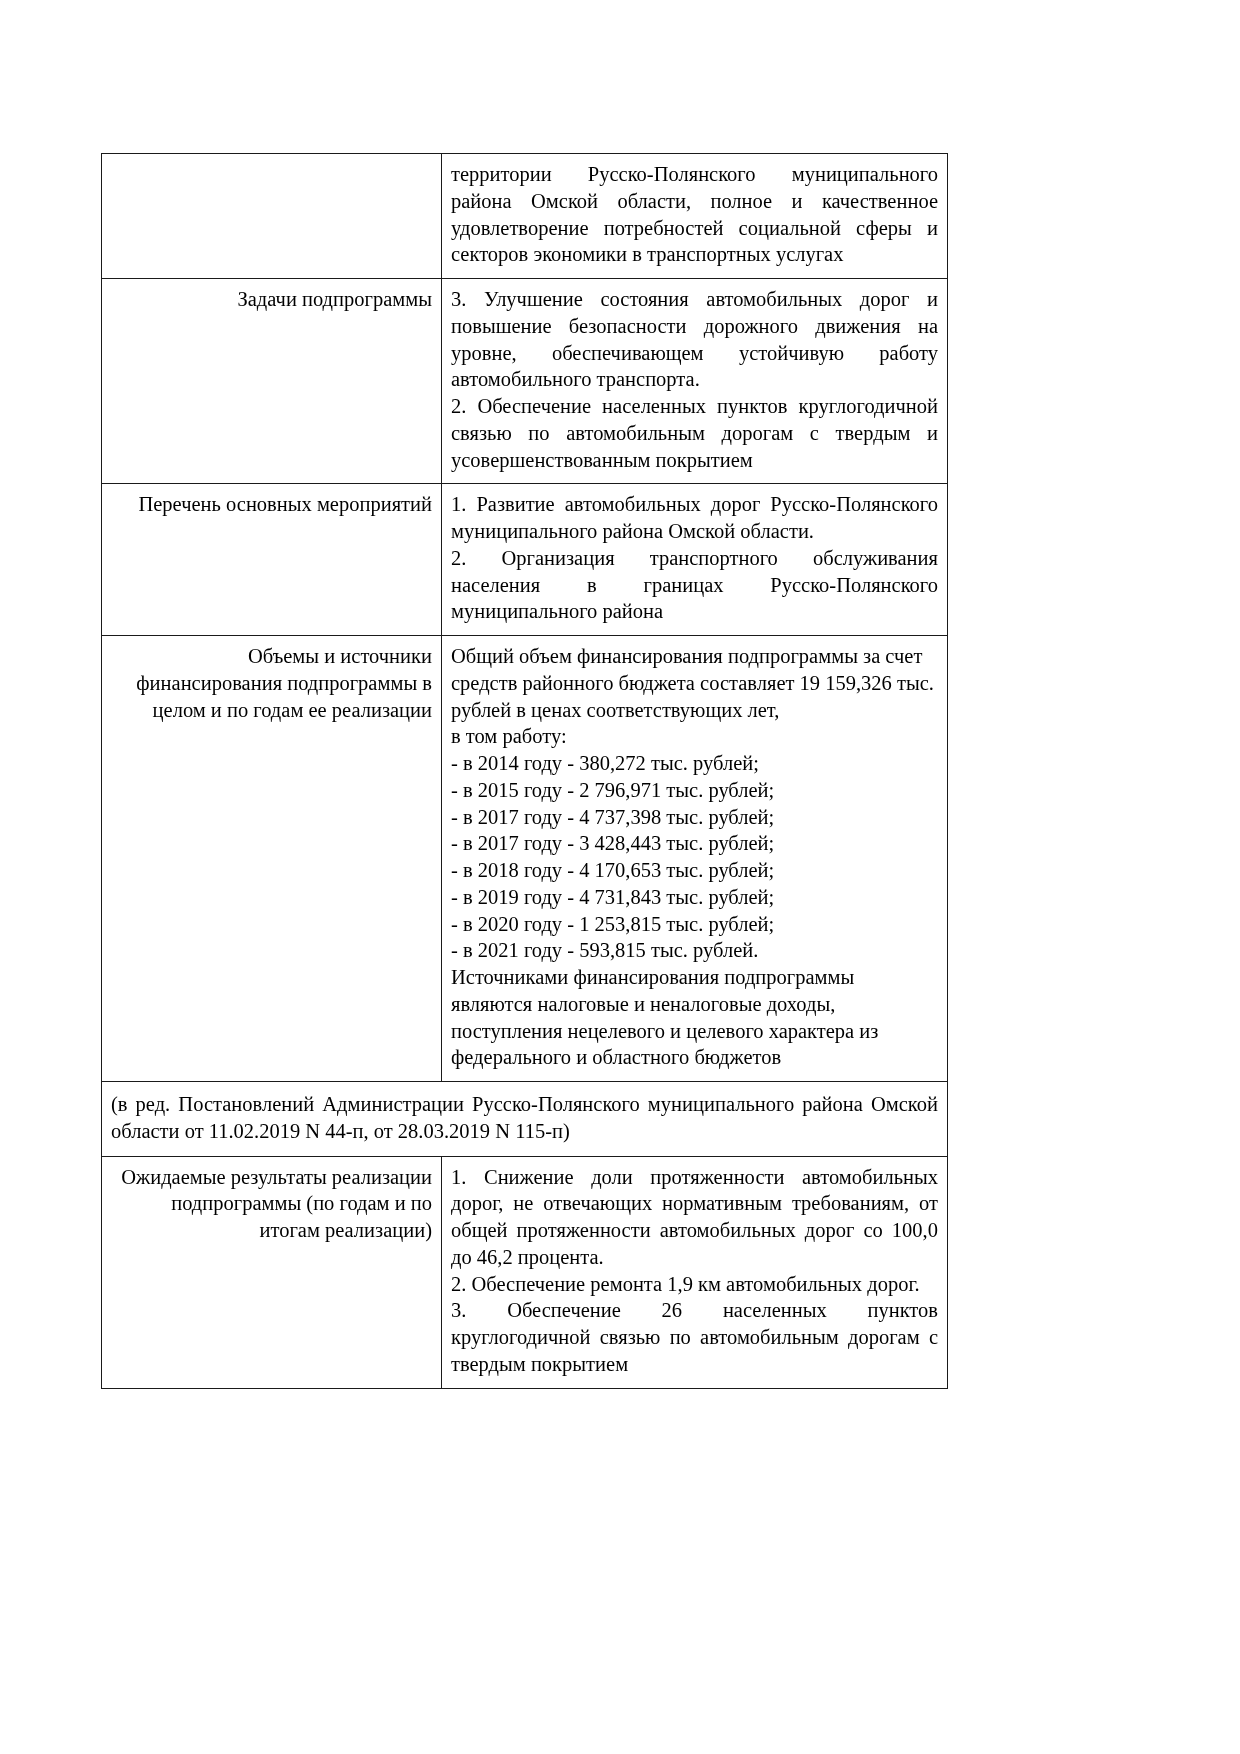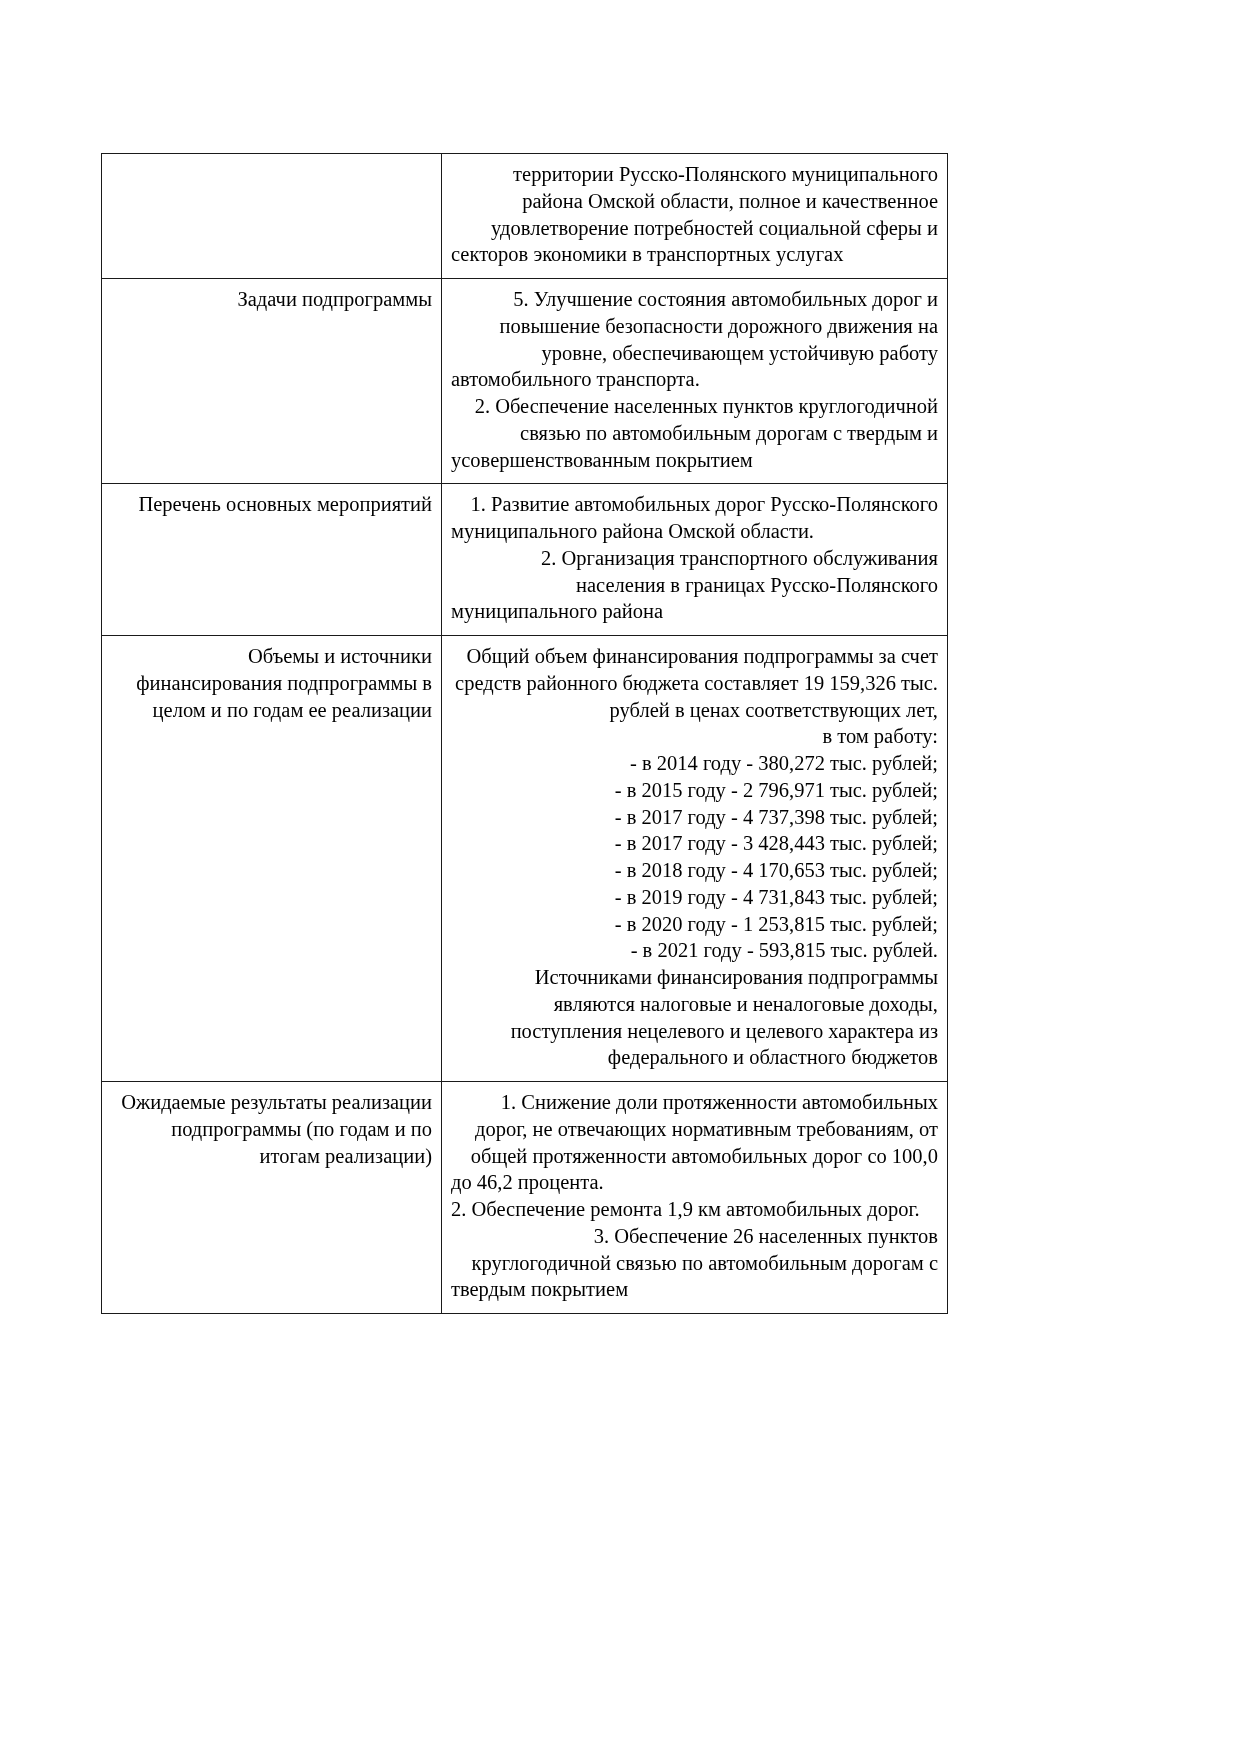--- a/index.html
+++ b/index.html
@@ -39,21 +39,20 @@
     line-height: 1.305;
   }
   col.c-label { width: 340px; }
   col.c-value { width: 506px; }
 
   .just { text-align: justify; text-align-last: left; }
   .left { text-align: left; }
   p.ln {
     margin: 0;
     padding: 0;
-    text-align: right;
   }
   .label-cell { text-align: right; }
   .note-row td {
     padding-top: 9px;
     padding-bottom: 11px;
   }
   .note-text {
     text-align: justify;
     text-align-last: left;
     margin: 0;
@@ -73,21 +72,21 @@
       <tr>
         <td class="label-cell"></td>
         <td class="just">
           <p class="ln">территории Русско-Полянского муниципального района Омской области, полное и качественное удовлетворение потребностей социальной сферы и секторов экономики в транспортных услугах</p>
         </td>
       </tr>
 
       <tr>
         <td class="label-cell">Задачи подпрограммы</td>
         <td class="just">
-          <p class="ln">5. Улучшение состояния автомобильных дорог и повышение безопасности дорожного движения на уровне, обеспечивающем устойчивую работу автомобильного транспорта.</p>
+          <p class="ln">3. Улучшение состояния автомобильных дорог и повышение безопасности дорожного движения на уровне, обеспечивающем устойчивую работу автомобильного транспорта.</p>
           <p class="ln">2. Обеспечение населенных пунктов круглогодичной связью по автомобильным дорогам с твердым и усовершенствованным покрытием</p>
         </td>
       </tr>
 
       <tr>
         <td class="label-cell">Перечень основных мероприятий</td>
         <td class="just">
           <p class="ln">1. Развитие автомобильных дорог Русско-Полянского муниципального района Омской области.</p>
           <p class="ln">2. Организация транспортного обслуживания населения в границах Русско-Полянского муниципального района</p>
         </td>
@@ -103,20 +102,25 @@
           <p class="ln">- в 2017 году - 4 737,398 тыс. рублей;</p>
           <p class="ln">- в 2017 году - 3 428,443 тыс. рублей;</p>
           <p class="ln">- в 2018 году - 4 170,653 тыс. рублей;</p>
           <p class="ln">- в 2019 году - 4 731,843 тыс. рублей;</p>
           <p class="ln">- в 2020 году - 1 253,815 тыс. рублей;</p>
           <p class="ln">- в 2021 году - 593,815 тыс. рублей.</p>
           <p class="ln">Источниками финансирования подпрограммы являются налоговые и неналоговые доходы, поступления нецелевого и целевого характера из федерального и областного бюджетов</p>
         </td>
       </tr>
 
+      <tr class="note-row">
+        <td colspan="2">
+          <p class="note-text">(в ред. Постановлений Администрации Русско-Полянского муниципального района Омской области от 11.02.2019 N 44-п, от 28.03.2019 N 115-п)</p>
+        </td>
+      </tr>
 
       <tr>
         <td class="label-cell">Ожидаемые результаты реализации подпрограммы (по годам и по итогам реализации)</td>
         <td class="just">
           <p class="ln">1. Снижение доли протяженности автомобильных дорог, не отвечающих нормативным требованиям, от общей протяженности автомобильных дорог со 100,0 до 46,2 процента.</p>
           <p class="ln">2. Обеспечение ремонта 1,9 км автомобильных дорог.</p>
           <p class="ln">3. Обеспечение 26 населенных пунктов круглогодичной связью по автомобильным дорогам с твердым покрытием</p>
         </td>
       </tr>
 

